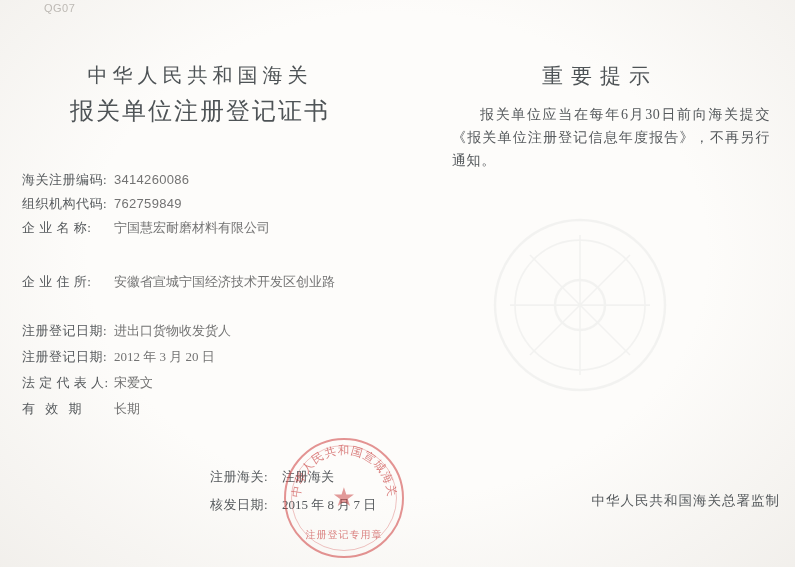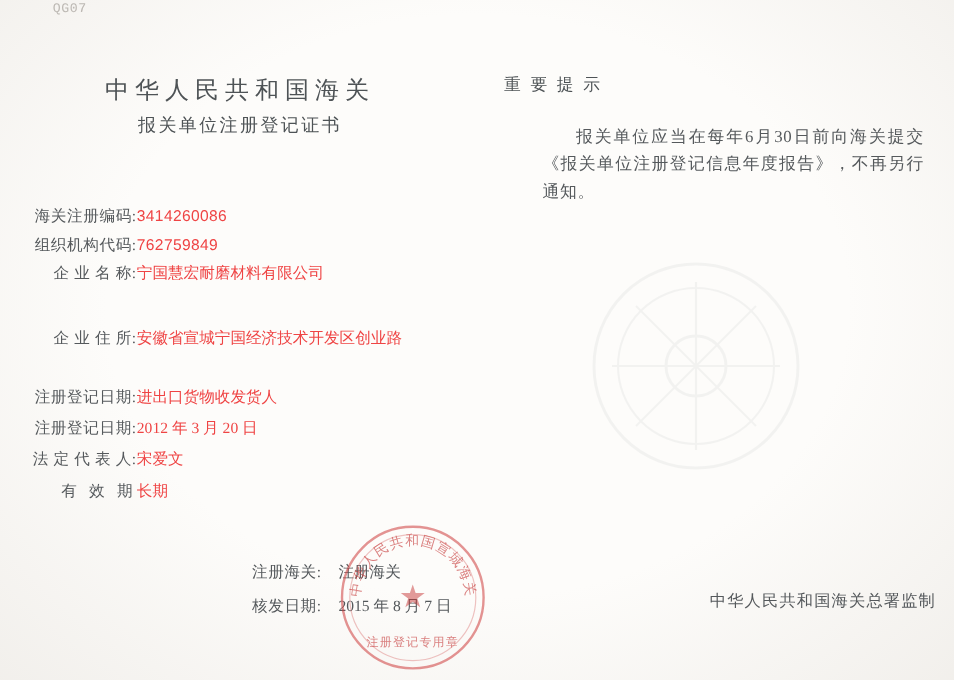--- a/index.html
+++ b/index.html
@@ -23,21 +23,21 @@
     position: absolute;
     inset: 0;
     background:
       radial-gradient(ellipse at 50% 45%, rgba(255,255,255,0) 55%, rgba(228,224,218,0.45) 100%);
     pointer-events: none;
   }
   .corner-code {
     position: absolute;
     left: 44px;
     top: 2px;
-    font-family: Liberation Mono, monospace;
+    font-family: Liberation Sans, sans-serif;
     font-size: 11px;
     color: #bdb9b4;
     letter-spacing: 0.5px;
   }
 
   
   .doc-title {
     position: absolute;
     left: 0;
     top: 62px;
@@ -47,61 +47,60 @@
     letter-spacing: 5px;
     color: #4e5356;
     font-weight: normal;
   }
   .doc-subtitle {
     position: absolute;
     left: 0;
     top: 95px;
     width: 400px;
     text-align: center;
-    font-size: 15px;
+    font-size: 24px;
     letter-spacing: 2px;
     color: #4e5356;
   }
 
   .field {
     position: absolute;
     left: 22px;
     width: 370px;
     font-size: 13px;
     color: #55595c;
     white-space: nowrap;
   }
   .field .label {
     display: inline-block;
     width: 92px;
     letter-spacing: 0.5px;
-    text-align: right;
   }
   .field .label.spaced {
     letter-spacing: 3.5px;
   }
   .field .value {
     display: inline-block;
     font-size: 13px;
-    color: #ef4444;
+    color: #737373;
   }
   .field .value.num {
     font-family: "Liberation Sans", sans-serif;
     font-size: 13px;
     letter-spacing: 0.3px;
   }
 
   
   .notice-title {
     position: absolute;
     left: 420px;
     top: 62px;
     width: 360px;
-    text-align: left;
-    font-size: 14px;
+    text-align: center;
+    font-size: 21px;
     letter-spacing: 8px;
     color: #4e5356;
   }
   .notice-body {
     position: absolute;
     left: 452px;
     top: 103px;
     width: 318px;
     font-size: 14px;
     line-height: 23px;

